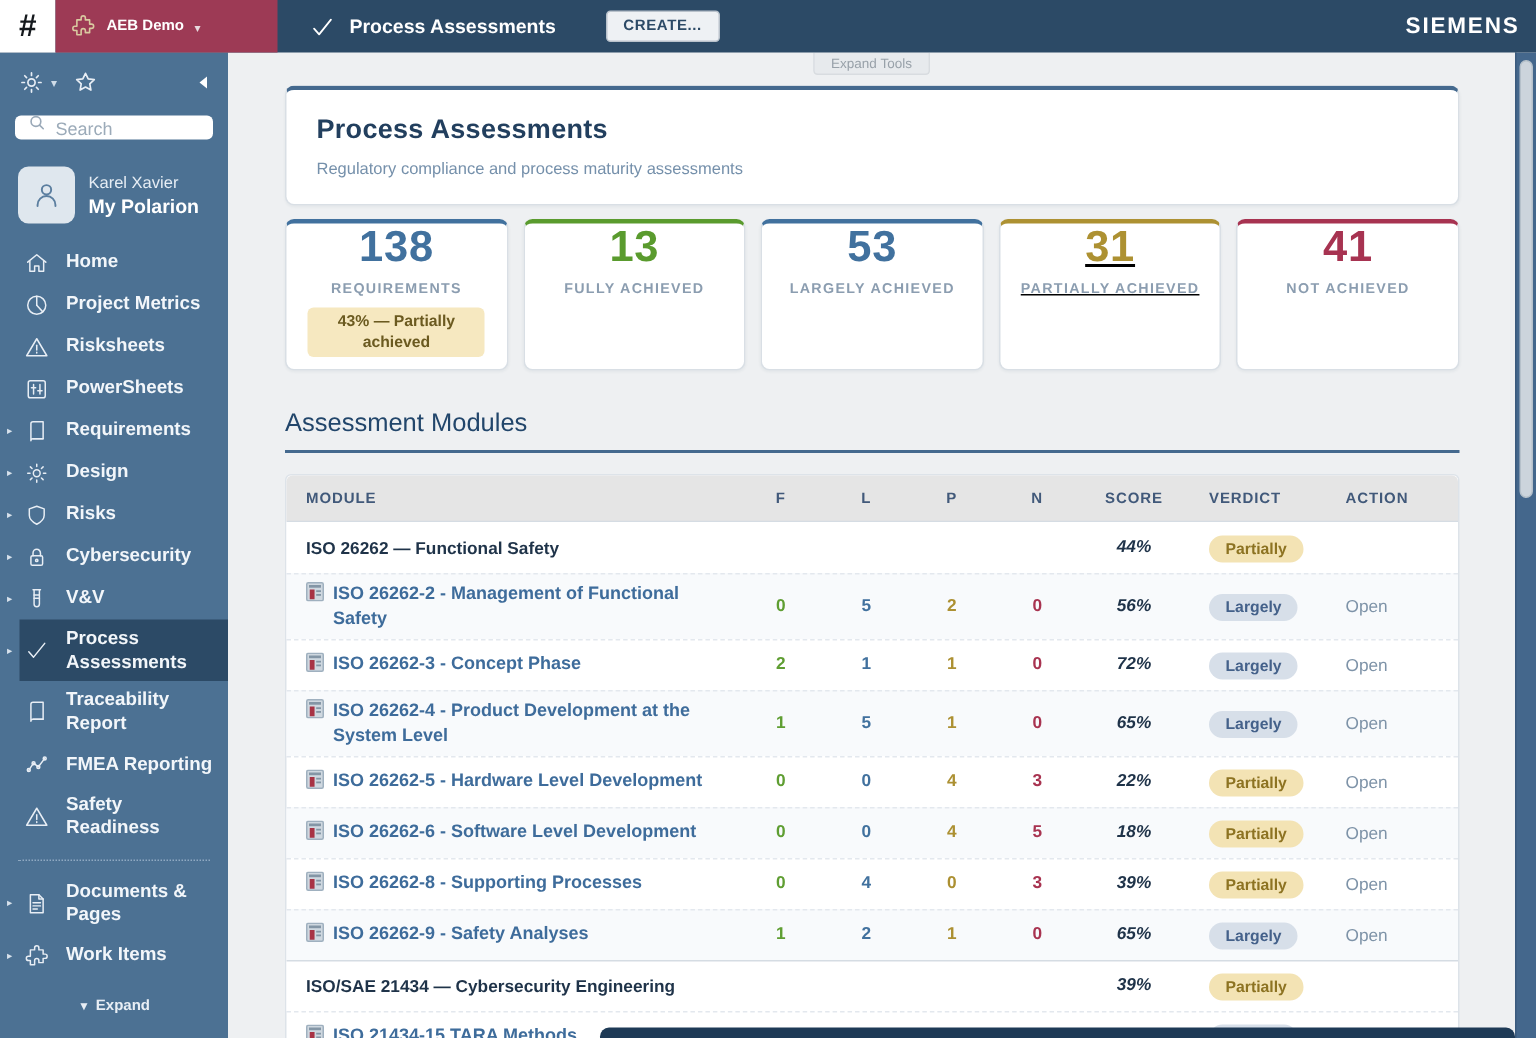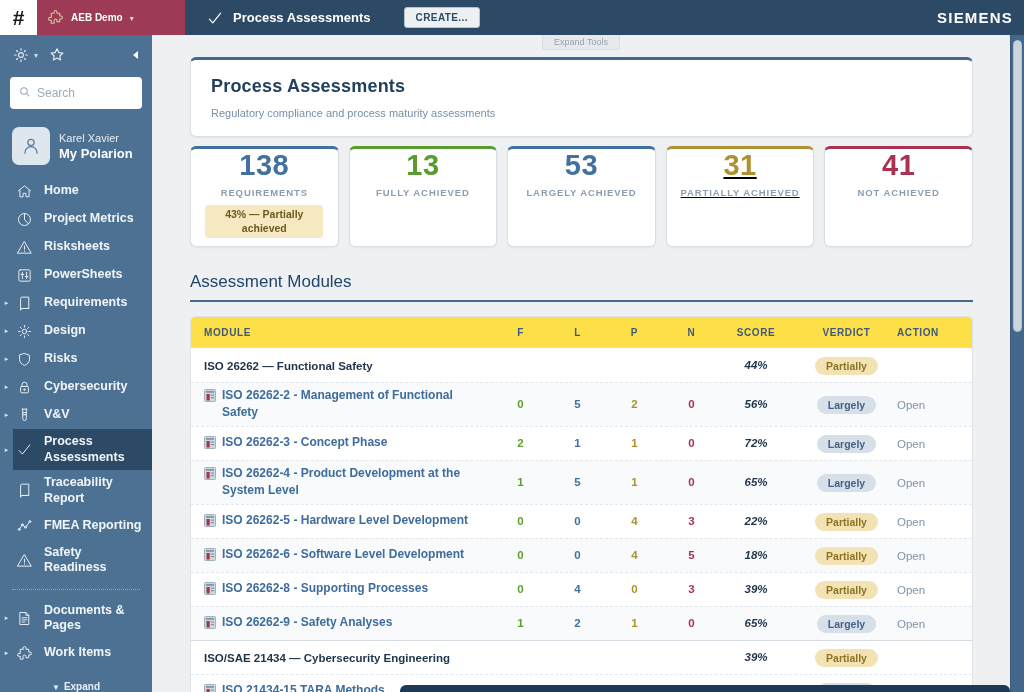--- a/index.html
+++ b/index.html
@@ -17,21 +17,21 @@
   .create-btn { margin-left:24px; background:#eef1f4; border:1px solid #b9c2cb; border-radius:3px; color:#2c4a66; font-weight:bold; font-size:10px; letter-spacing:.4px; padding:4px 11px; cursor:pointer; font-family:inherit; }
   .brand { margin-left:auto; padding-right:11px; display:flex; align-items:center; color:#fff; font-weight:bold; font-size:15px; letter-spacing:1.2px; }
   .tb-icon svg { display:block; }
 
   
   .sidebar { position:absolute; top:35px; left:0; width:152px; bottom:0; background:#4c7193; color:#eef3f8; z-index:20; }
   .side-top { display:flex; align-items:center; padding:11px 10px 6px 12px; gap:4px; }
   .side-top .sicon { color:#e8eef5; display:flex; align-items:center; }
   .gear-caret { font-size:8px; color:#cfdce8; margin-right:6px; }
   .side-top .spacer { flex:1; }
-  .searchbox { margin:7px 10px 10px 10px; background:#fff; border-radius:4px; height:32px; display:flex; align-items:center; padding:0 8px; gap:6px; }
+  .searchbox { margin:7px 10px 10px 10px; background:#fff; border-radius:4px; height:16px; display:flex; align-items:flex-end; padding:0 8px; gap:6px; }
   .searchbox svg { color:#9aa9b8; }
   .searchbox input { border:none; outline:none; width:100px; font-size:12px; font-family:inherit; color:#3d5268; background:transparent; }
   .searchbox input::placeholder { color:#9cabb9; }
   .user-row { display:flex; align-items:center; gap:9px; padding:8px 10px 12px 12px; }
   .avatar { width:38px; height:38px; background:#dfe7ee; border-radius:7px; display:flex; align-items:center; justify-content:center; color:#5b7e9f; }
   .user-name { font-size:11px; color:#e6edf4; line-height:1.35; }
   .user-space { font-size:13px; font-weight:bold; color:#fff; }
   .side-nav { }
   .side-item { display:flex; align-items:stretch; cursor:pointer; }
   .side-caret { width:13px; display:flex; align-items:center; justify-content:center; font-size:7px; color:#d8e2ec; }
@@ -52,26 +52,26 @@
 
   .stats-row { display:flex; gap:10px; margin-top:9px; }
   .stat-card { flex:1; background:#fff; border:1px solid #d9dfe5; border-top:3px solid #41719e; border-radius:6px; height:101px; text-align:center; box-shadow:0 1px 2px rgba(40,60,80,.06); }
   .stat-value { font-size:29px; font-weight:bold; letter-spacing:.5px; }
   .stat-label { margin-top:5px; font-size:9.5px; font-weight:bold; letter-spacing:.9px; color:#8b9db0; }
   .stat-badge { margin:7px auto 0 auto; max-width:118px; background:#f6e8c0; color:#6b5a20; border-radius:4px; font-size:10.5px; font-weight:bold; line-height:1.3; padding:3px 8px; }
 
   .modules-title { margin-top:25px; font-size:17px; color:#22466b; padding-bottom:8px; border-bottom:2px solid #44698e; }
 
   .mtable { margin-top:14px; background:#fff; border:1px solid #dde3e9; border-radius:4px 4px 0 0; }
-  .thead { display:flex; align-items:center; background:#fde047; border-bottom:1px solid #d5dce3; height:31px; border-radius:4px 4px 0 0; }
+  .thead { display:flex; align-items:center; background:#e5e5e5; border-bottom:1px solid #d5dce3; height:31px; border-radius:4px 4px 0 0; }
   .thead span { font-size:10px; font-weight:bold; letter-spacing:.6px; color:#41597a; }
   .c-module { flex:1; padding-left:13px; padding-right:6px; }
   .c-num { width:57px; text-align:center; flex:0 0 57px; }
   .c-score { width:72px; text-align:center; flex:0 0 72px; }
-  .c-verdict { width:95px; padding-left:14px; flex:0 0 95px;text-align:center; }
+  .c-verdict { width:95px; padding-left:14px; flex:0 0 95px; }
   .c-action { width:85px; padding-left:10px; flex:0 0 85px; }
   .trow { display:flex; align-items:center; min-height:34px; padding:4px 0; }
   .trow.item { border-top:1px dashed #e3e8ee; }
   .trow.item.alt { background:#f8fafc; }
   .trow.group { border-top:1px solid #d5dce3; background:#fff; }
   .trow.group:first-of-type,* .trow:first-child { border-top:none; }
   .group-label { font-size:11.5px; font-weight:bold; color:#1f3349; }
   .mod-cell { display:flex; align-items:flex-start; gap:6px; }
   .mod-icon { flex:0 0 12px; margin-top:1px; }
   .mod-link { font-size:12px; font-weight:600; color:#3e6c9b; line-height:1.45; cursor:pointer; }

